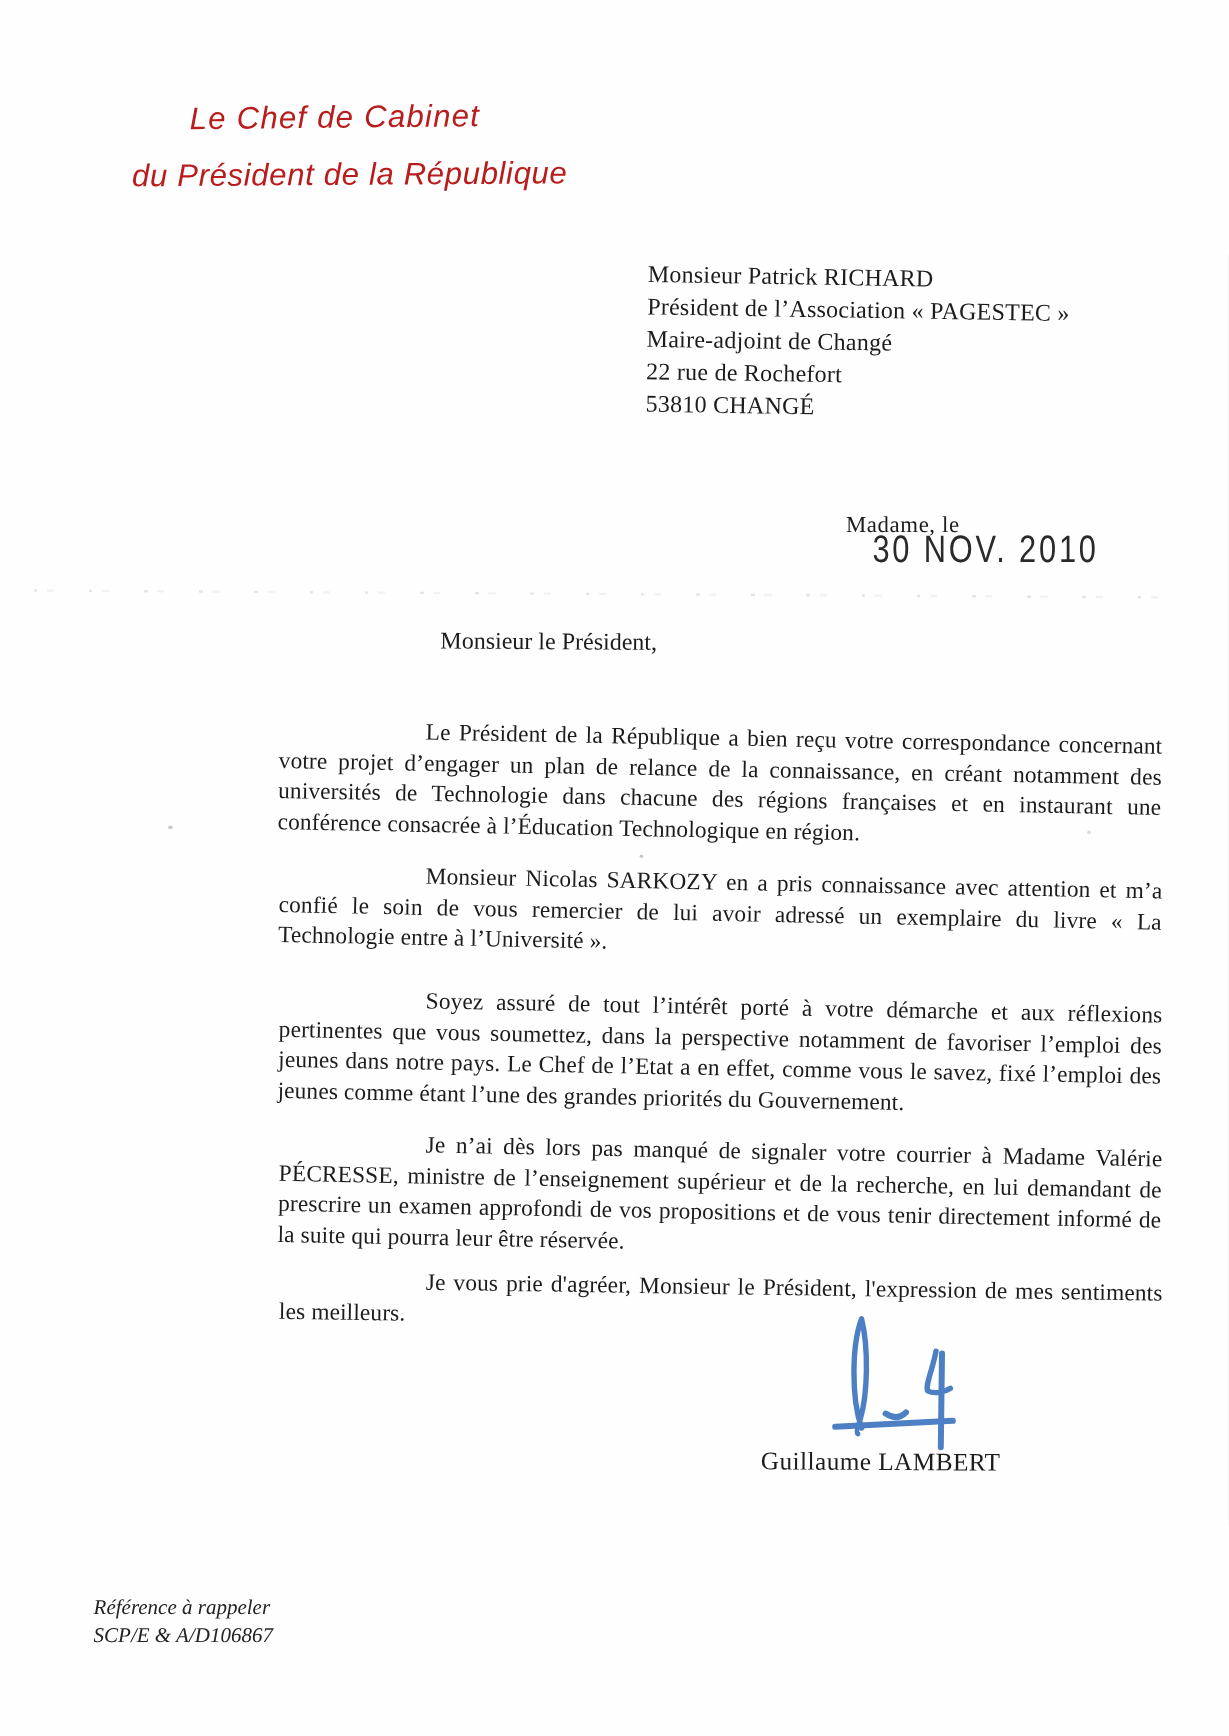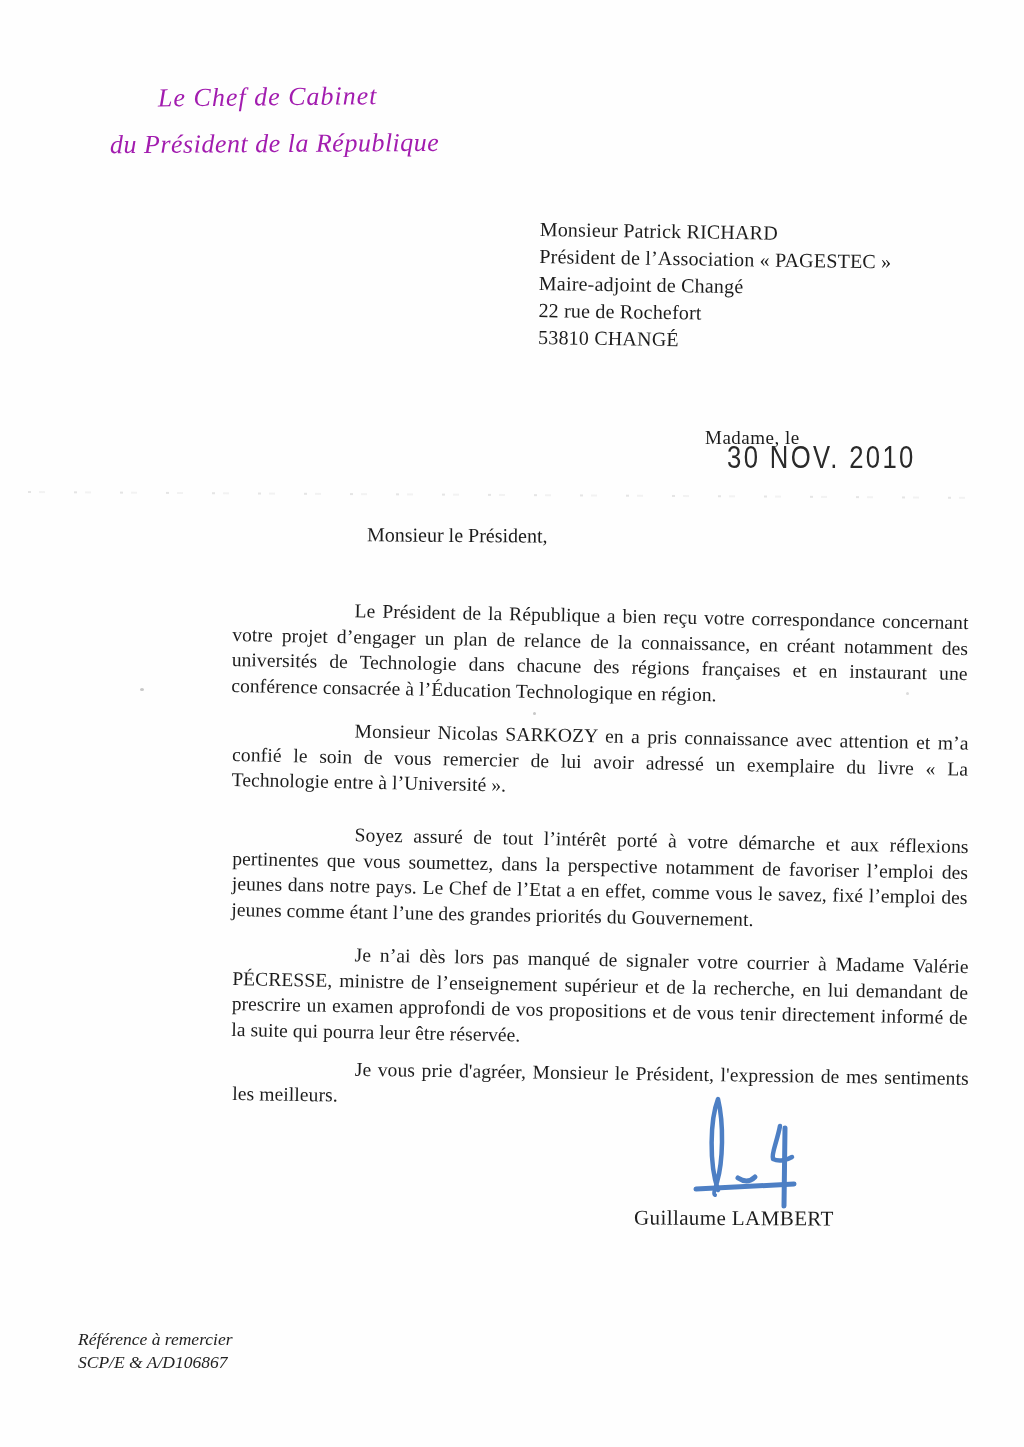--- a/index.html
+++ b/index.html
@@ -12,22 +12,22 @@
     background: #fefefe;
     overflow: hidden;
     color: #1c1c1c;
     font-family: "Liberation Serif", serif;
   }
 
   
   .letterhead {
     position: absolute;
     top: 82px; left: 0;
-    color: #a21caf;
-    font-family: Liberation Serif, serif;
+    color: #b91c1c;
+    font-family: Liberation Sans, sans-serif;
     font-style: italic;
   }
   .lh1 {
     margin-left: 158px;
     font-size: 26px;
     letter-spacing: 1px;
     transform: rotate(-0.6deg);
   }
   .lh2 {
     margin-left: 110px;
@@ -182,17 +182,17 @@
       <path d="M50,86 C56,90 62,90 67,85" stroke-width="5"></path>
       <path d="M92,34 C89,50 83,62 85,67 C91,70 99,68 104,65"></path>
       <path d="M97,36 L96,114" stroke-width="5"></path>
       <path d="M8,97 L106,92" stroke-width="5"></path>
     </g>
   </svg>
 
   <div class="signer">Guillaume LAMBERT</div>
 
   <div class="reference">
-    <div>Référence à remercier</div>
+    <div>Référence à rappeler</div>
     <div>SCP/E &amp; A/D106867</div>
   </div>
 
 </div>
 
 </body></html>

